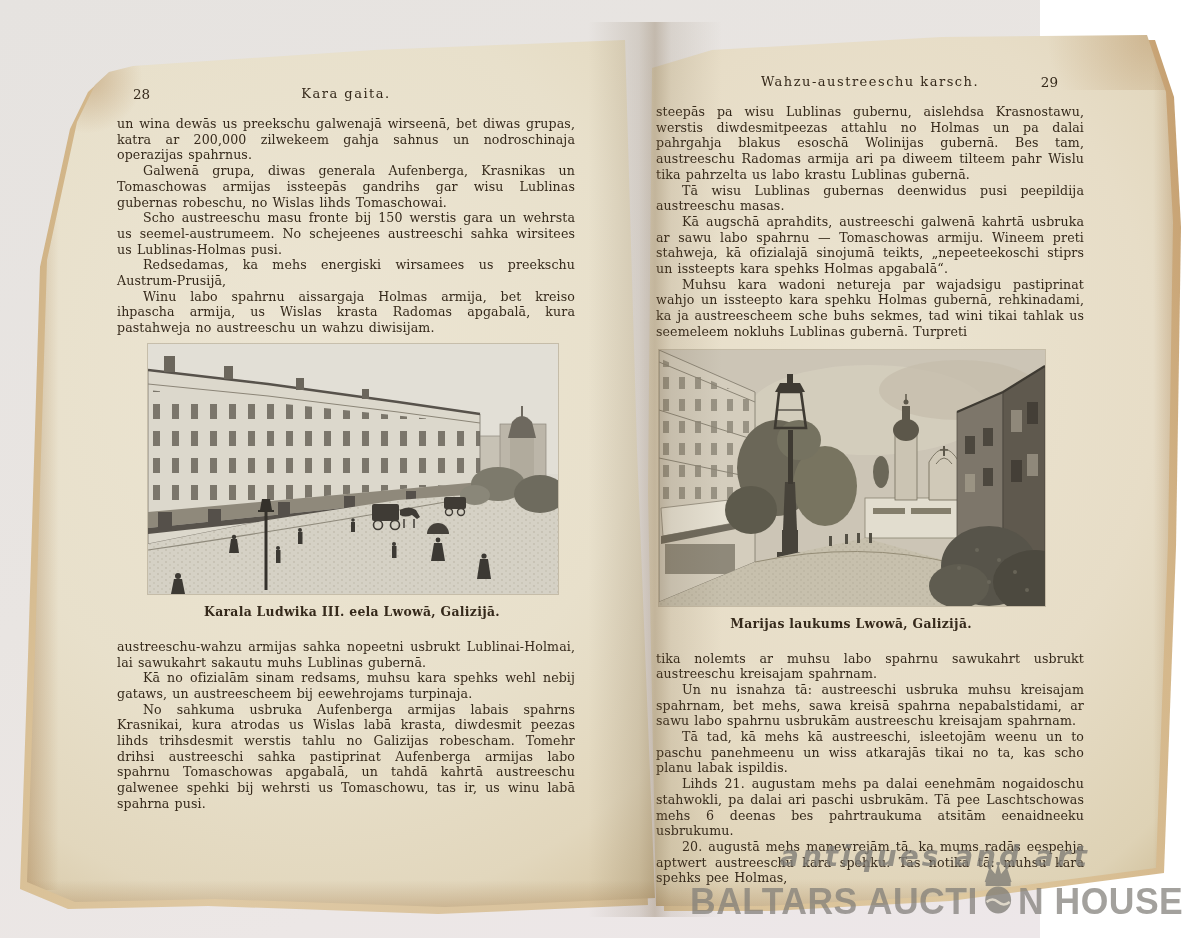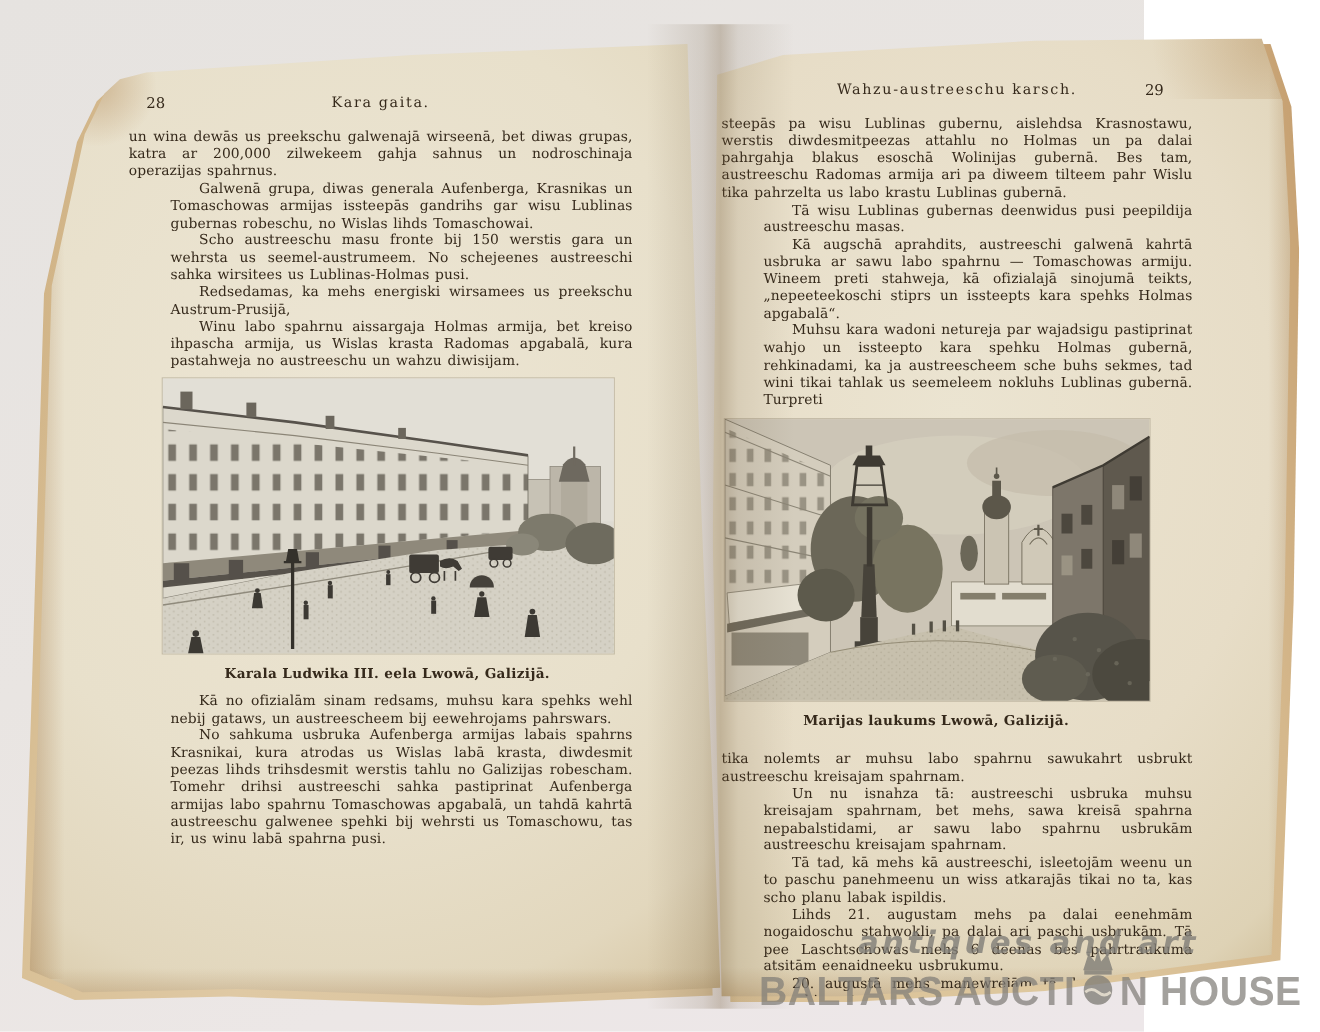--- a/index.html
+++ b/index.html
@@ -50,23 +50,23 @@
   
   .content{position:absolute;}
   .content.cl{left:102px;top:56px;width:458px;}
   .content.cr{left:14px;top:52px;width:428px;}
   .running{position:relative;height:18px;margin-bottom:12px;font-size:13px;letter-spacing:1.5px;}
   .running .num{position:absolute;top:0;font-size:13.5px;letter-spacing:0;}
   .running .num.n-left{left:16px;}
   .running .num.n-right{right:26px;margin-left:12px;}
   .running .title{display:block;text-align:center;}
   p.para{margin:0;font-size:12.6px;line-height:15.7px;text-align:justify;word-spacing:1px;letter-spacing:0.1px;}
-  p.para.indent{text-indent:26px;margin-left:38px;}
+  p.para.indent{text-indent:26px;}
   figure{margin:0;padding:0;}
-  figure.fl{margin:7px 0 10px 30px;width:410px;}
+  figure.fl{margin:7px 0 20px 30px;width:410px;}
   figure.fr{margin:9px 0 20px 2px;width:386px;}
   .engraving{display:block;border:1px solid rgba(90,80,60,0.25);}
   figcaption{margin-top:9px;margin-bottom:10px;text-align:center;font-size:12.4px;font-weight:bold;letter-spacing:0.3px;}
   
   .wm{position:absolute;left:690px;top:832px;width:480px;pointer-events:none;color:#8a8781;}
   .wm .tagline{
     position:absolute;left:90px;top:8px;
     font-family:"DejaVu Sans", sans-serif;font-style:italic;font-weight:bold;
     font-size:28px;letter-spacing:3px;color:rgba(128,125,119,0.80);
   }
@@ -181,21 +181,22 @@
               <path d="M26 235 h8 l3 15 h-14 z"></path>
             <circle cx="246" cy="200" r="2"></circle>
               <rect x="244" y="202" width="4.5" height="12"></rect>
             <circle cx="130" cy="204" r="2"></circle>
               <rect x="128" y="206" width="4.5" height="13"></rect>
           </g>
         </svg>
         <figcaption>Karala Ludwika III. eela Lwowā, Galizijā.</figcaption>
       </figure>
 
-      <p class="para indent">Kā no ofizialām sinam redsams, muhsu kara spehks wehl nebij gataws, un austreescheem bij eewehrojams pahrswars.</p>
+      <p class="para">austreeschu-wahzu armijas sahka nopeetni usbrukt Lublinai-Holmai, lai sawukahrt sakautu muhs Lublinas gubernā.</p>
+      <p class="para indent">Kā no ofizialām sinam redsams, muhsu kara spehks wehl nebij gataws, un austreescheem bij eewehrojams turpinaja.</p>
       <p class="para indent">No sahkuma usbruka Aufenberga armijas labais spahrns Krasnikai, kura atrodas us Wislas labā krasta, diwdesmit peezas lihds trihsdesmit werstis tahlu no Galizijas robescham. Tomehr drihsi austreeschi sahka pastiprinat Aufenberga armijas labo spahrnu Tomaschowas apgabalā, un tahdā kahrtā austreeschu galwenee spehki bij wehrsti us Tomaschowu, tas ir, us winu labā spahrna pusi.</p>
     </div>
   </div>
 
   <div class="page right">
     <div class="stain rtop"></div>
     <div class="stain redge"></div>
     <div class="stain rbottom"></div>
 
     <div class="content cr">

